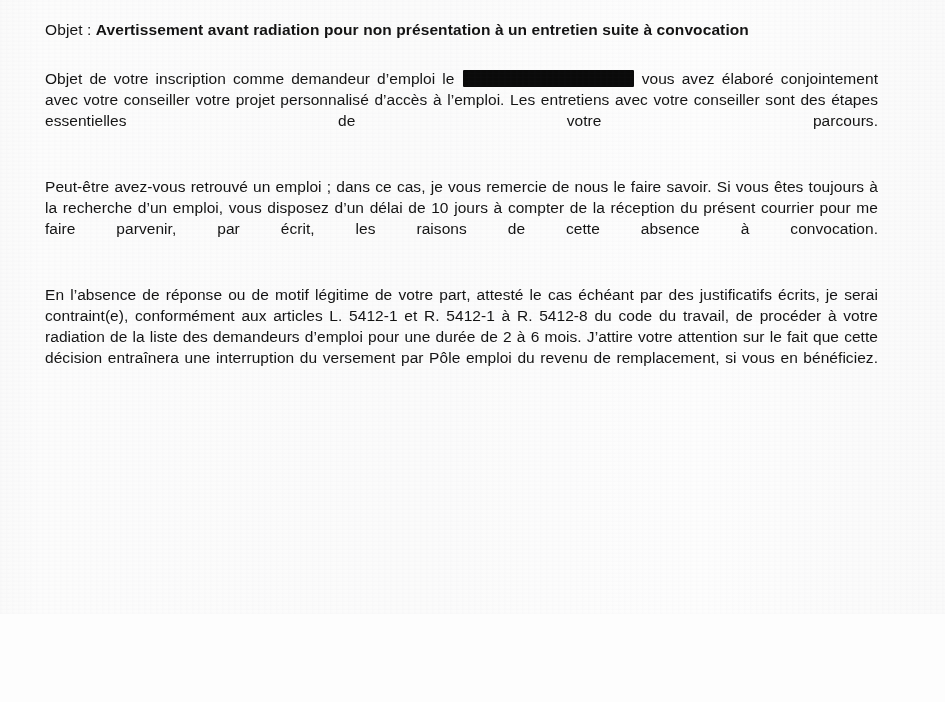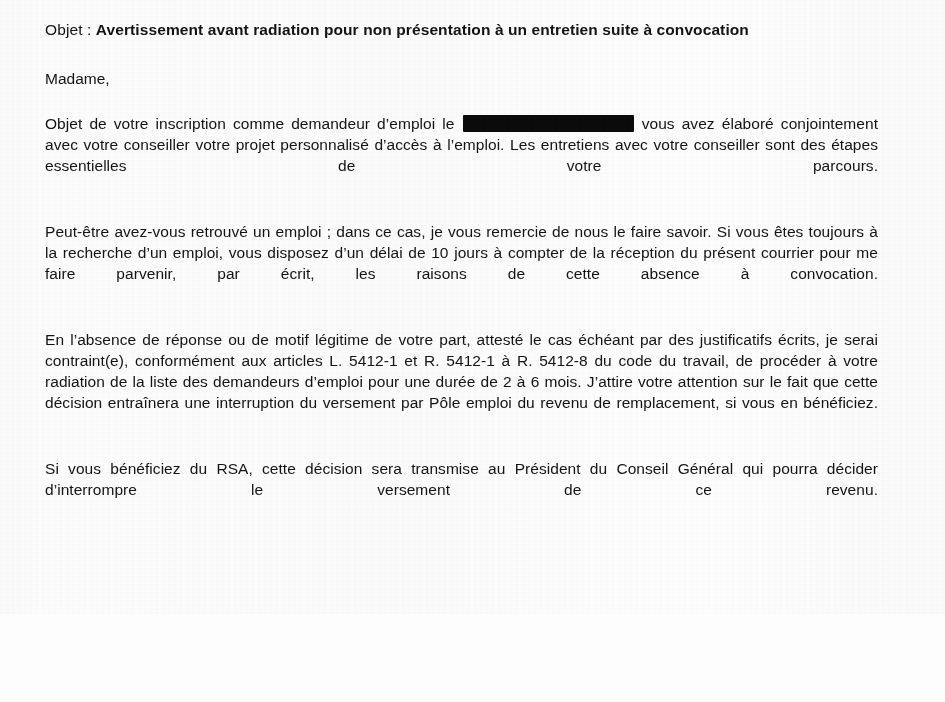--- a/index.html
+++ b/index.html
@@ -99,28 +99,26 @@
 
 <div class="page">
 
   <div class="sheet">
 
     <div class="subject">
       <span class="label">Objet :</span>
       <span class="value">Avertissement avant radiation pour non présentation à un entretien suite à convocation</span>
     </div>
 
-    <div class="salutation">Madame,</div>
 
     <p class="para"><span>Objet de votre inscription comme demandeur d’emploi le</span> <span class="redaction"></span> <span>vous avez élaboré conjointement avec votre conseiller votre projet personnalisé d’accès à l’emploi. Les entretiens avec votre conseiller sont des étapes essentielles de votre parcours.</span></p>
 
 
     <p class="para">Peut-être avez-vous retrouvé un emploi ; dans ce cas, je vous remercie de nous le faire savoir. Si vous êtes toujours à la recherche d’un emploi, vous disposez d’un délai de 10 jours à compter de la réception du présent courrier pour me faire parvenir, par écrit, les raisons de cette absence à convocation.</p>
 
     <p class="para">En l’absence de réponse ou de motif légitime de votre part, attesté le cas échéant par des justificatifs écrits, je serai contraint(e), conformément aux articles L. 5412-1 et R. 5412-1 à R. 5412-8 du code du travail, de procéder à votre radiation de la liste des demandeurs d’emploi pour une durée de 2 à 6 mois. J’attire votre attention sur le fait que cette décision entraînera une interruption du versement par Pôle emploi du revenu de remplacement, si vous en bénéficiez.</p>
 
-    <p class="para">Si vous bénéficiez du RSA, cette décision sera transmise au Président du Conseil Général qui pourra décider d’interrompre le versement de ce revenu.</p>
 
 
   </div>
 
   <div class="grain"></div>
 </div>
 
 </body></html>

